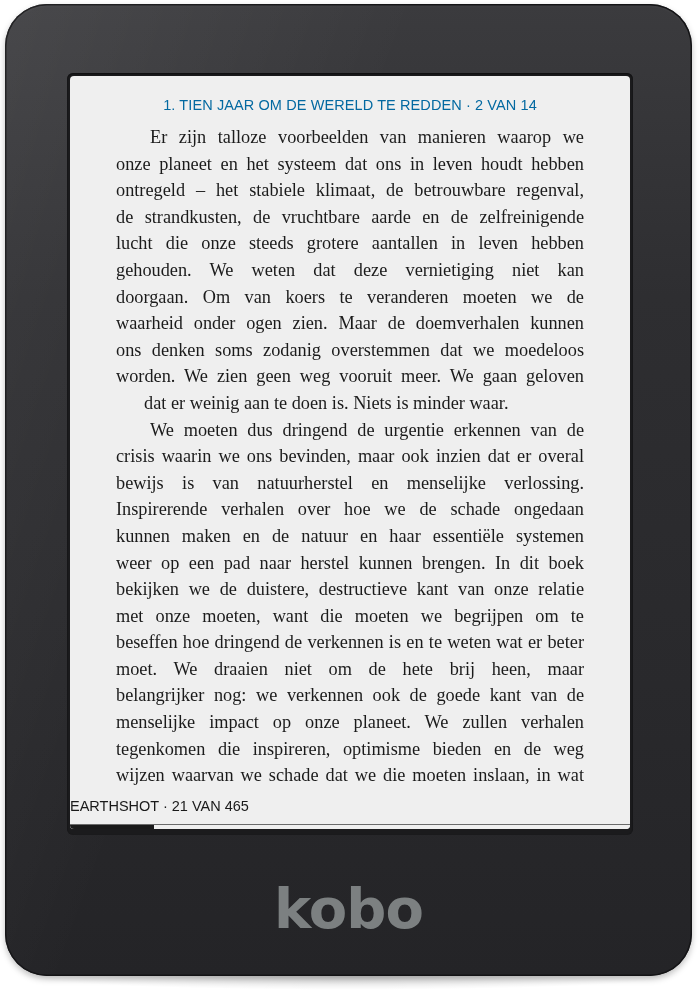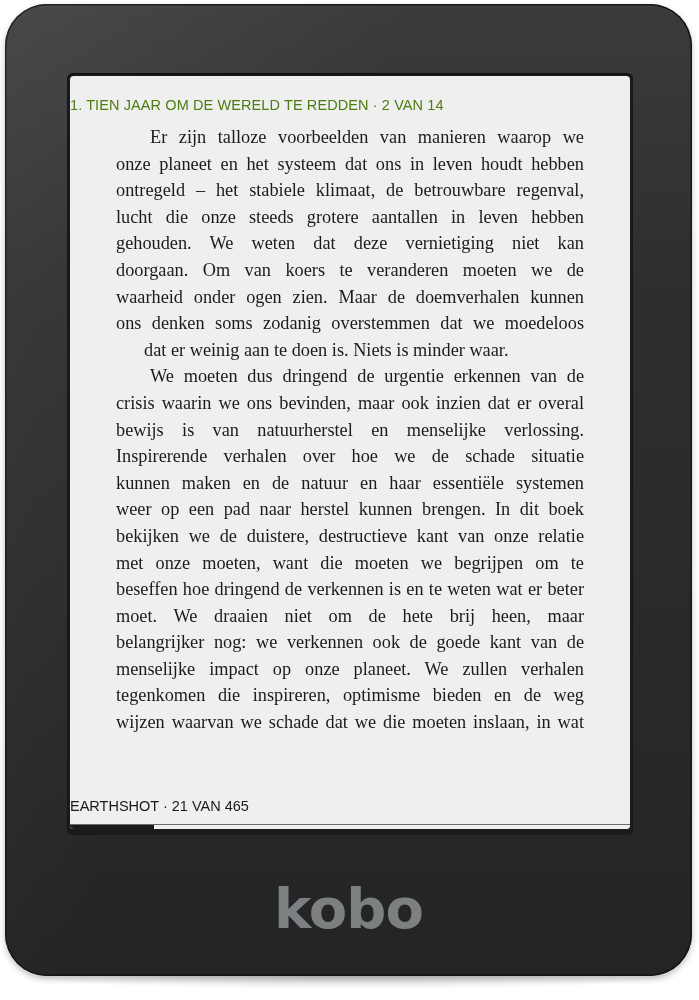--- a/index.html
+++ b/index.html
@@ -61,25 +61,25 @@
     height: 753px;
     border-radius: 4px;
     background: #efefef;
     overflow: hidden;
   }
   .header {
     position: absolute;
     left: 0;
     right: 0;
     top: 21px;
-    text-align: left;
+    text-align: center;
     font-family: "Liberation Sans", "DejaVu Sans", sans-serif;
     font-size: 14.5px;
     letter-spacing: 0.1px;
-    color: #4d7c0f;
+    color: #0369a1;
   }
   .body-text {
     position: absolute;
     left: 46px;
     top: 48px;
     width: 468px;
     font-family: "Liberation Serif", "DejaVu Serif", serif;
     font-size: 18.3px;
     line-height: 26.6px;
     color: #1b1b1b;
@@ -148,31 +148,33 @@
     <div class="bezel-recess"></div>
 
     <div class="screen">
       <div class="header">1. TIEN JAAR OM DE WERELD TE REDDEN · 2 VAN 14</div>
 
       <div class="body-text">
 
         <div class="line indent">Er zijn talloze voorbeelden van manieren waarop we</div>
         <div class="line">onze planeet en het systeem dat ons in leven houdt hebben</div>
         <div class="line">ontregeld – het stabiele klimaat, de betrouwbare regenval,</div>
+        <div class="line">de strandkusten, de vruchtbare aarde en de zelfreinigende</div>
         <div class="line">lucht die onze steeds grotere aantallen in leven hebben</div>
         <div class="line">gehouden. We weten dat deze vernietiging niet kan</div>
         <div class="line">doorgaan. Om van koers te veranderen moeten we de</div>
         <div class="line">waarheid onder ogen zien. Maar de doemverhalen kunnen</div>
         <div class="line">ons denken soms zodanig overstemmen dat we moedeloos</div>
+        <div class="line">worden. We zien geen weg vooruit meer. We gaan geloven</div>
         <div class="line last">dat er weinig aan te doen is. Niets is minder waar.</div>
 
         <div class="line indent">We moeten dus dringend de urgentie erkennen van de</div>
         <div class="line">crisis waarin we ons bevinden, maar ook inzien dat er overal</div>
         <div class="line">bewijs is van natuurherstel en menselijke verlossing.</div>
-        <div class="line">Inspirerende verhalen over hoe we de schade situatie</div>
+        <div class="line">Inspirerende verhalen over hoe we de schade ongedaan</div>
         <div class="line">kunnen maken en de natuur en haar essentiële systemen</div>
         <div class="line">weer op een pad naar herstel kunnen brengen. In dit boek</div>
         <div class="line">bekijken we de duistere, destructieve kant van onze relatie</div>
         <div class="line">met onze moeten, want die moeten we begrijpen om te</div>
         <div class="line">beseffen hoe dringend de verkennen is en te weten wat er beter</div>
         <div class="line">moet. We draaien niet om de hete brij heen, maar</div>
         <div class="line">belangrijker nog: we verkennen ook de goede kant van de</div>
         <div class="line">menselijke impact op onze planeet. We zullen verhalen</div>
         <div class="line">tegenkomen die inspireren, optimisme bieden en de weg</div>
         <div class="line">wijzen waarvan we schade dat we die moeten inslaan, in wat</div>

